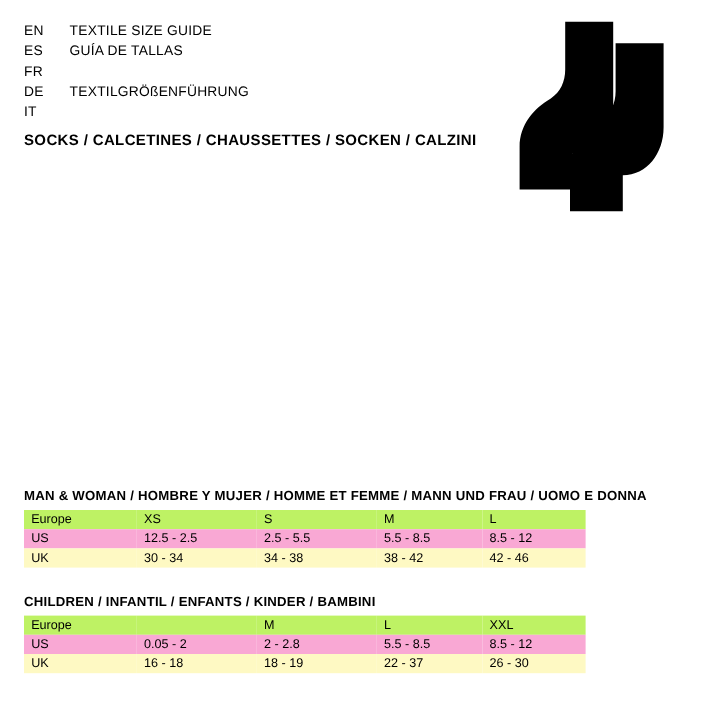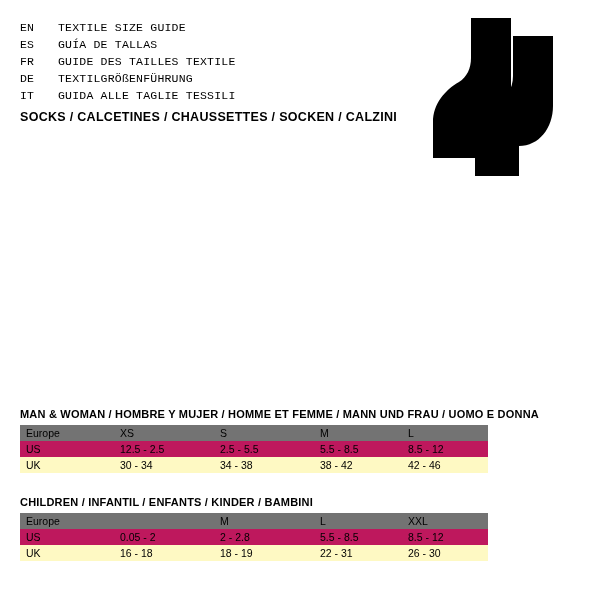--- a/index.html
+++ b/index.html
@@ -24,25 +24,24 @@
 
   
   .lang-block {
     position: absolute;
     left: 20px;
     top: 17px;
     width: 380px;
   }
   .lang-row {
     display: flex;
-    align-items: flex-end;
+    align-items: center;
     height: 17px;
     font-size: 11.5px;
     letter-spacing: 0.2px;
-    font-family: Liberation Mono, monospace;
   }
   .lang-code {
     width: 38px;
     flex: 0 0 38px;
     font-size: 11.5px;
   }
   .lang-text {
     font-size: 11.5px;
   }
 
@@ -92,49 +91,47 @@
     vertical-align: middle;
     border: none;
     white-space: nowrap;
   }
   table.size-table col.c0 { width: 94px; }
   table.size-table col.c1 { width: 100px; }
   table.size-table col.c2 { width: 100px; }
   table.size-table col.c3 { width: 88px; }
   table.size-table col.c4 { width: 86px; }
 
-  tr.head-row td { background: #737373; }
-  tr.row-a td { background: #be185d; }
+  tr.head-row td { background: #bef264; }
+  tr.row-a td { background: #f9a8d4; }
   tr.row-b td { background: #fef9c3; }
 </style>
 </head>
 <body>
 
 <div class="page">
 
   <div class="lang-block">
     <div class="lang-row">
       <span class="lang-code">EN</span>
       <span class="lang-text">TEXTILE SIZE GUIDE</span>
     </div>
     <div class="lang-row">
       <span class="lang-code">ES</span>
       <span class="lang-text">GUÍA DE TALLAS</span>
     </div>
     <div class="lang-row">
       <span class="lang-code">FR</span>
-      <span class="lang-text">GUIDE DES TAILLES TEXTILE</span>
     </div>
     <div class="lang-row">
       <span class="lang-code">DE</span>
       <span class="lang-text">TEXTILGRÖßENFÜHRUNG</span>
     </div>
     <div class="lang-row">
       <span class="lang-code">IT</span>
-      <span class="lang-text">GUIDA ALLE TAGLIE TESSILI</span>
     </div>
   </div>
 
   <div class="product-title">SOCKS / CALCETINES / CHAUSSETTES / SOCKEN / CALZINI</div>
 
   <div class="illustration">
     <svg width="175" height="160" viewBox="0 0 175 160" xmlns="http://www.w3.org/2000/svg">
 
       <g>
         <path d="M78,0 L118,0 L118,70 C118,92 104,110 84,110 L84,140 L40,140 L40,104 C40,86 52,72 66,64 C74,59 78,50 78,40 Z" fill="#000000" transform="translate(30,18)"></path>
@@ -204,20 +201,20 @@
           <td>US</td>
           <td>0.05 - 2</td>
           <td>2 - 2.8</td>
           <td>5.5 - 8.5</td>
           <td>8.5 - 12</td>
         </tr>
         <tr class="row-b">
           <td>UK</td>
           <td>16 - 18</td>
           <td>18 - 19</td>
-          <td>22 - 31</td>
+          <td>22 - 37</td>
           <td>26 - 30</td>
         </tr>
       </tbody>
     </table>
   </div>
 
 </div>
 
 </body></html>

